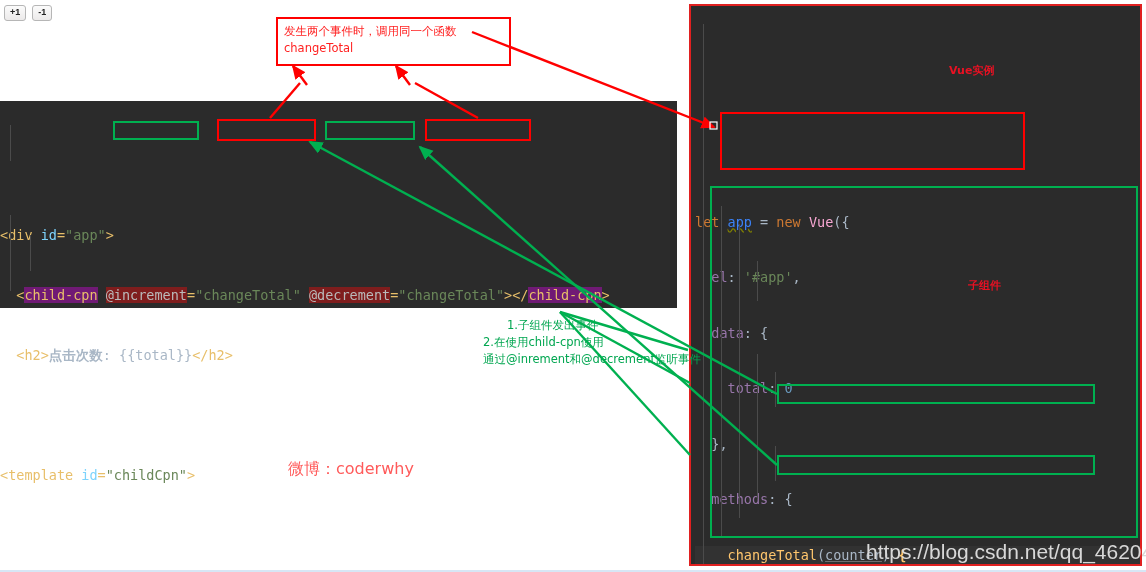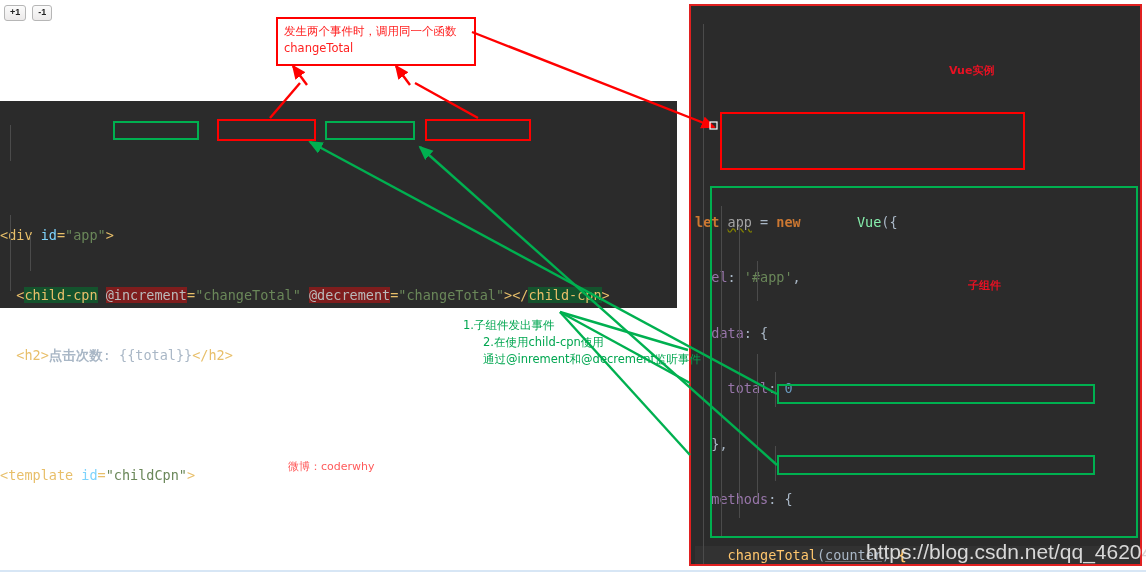--- a/index.html
+++ b/index.html
@@ -78,29 +78,29 @@
     padding: 3px 0 0 4px;
   }
   .ln { display: block; height: 20px; }
   #right-code .ln { height: 18.5px; }
 
   
   .t-tag      { color: #e8bf6a; }
   .t-attr     { color: #7dd3fc; }
   .t-str      { color: #6a8759; }
   .t-plain    { color: #a9b7c6; }
-  .t-kw       { color: #cc7832; font-weight: bold; }
+  .t-kw       { color: #cc7832; font-weight: normal; }
   .t-prop     { color: #9876aa; }
   .t-fn       { color: #ffc66d; }
   .t-num      { color: #6897bb; }
   .t-yellow   { color: #ffc66d; font-weight: bold; }
-  .t-ident    { color: #86efac; margin-left: 48px; }
+  .t-ident    { color: #f9a8d4; }
   .t-cn       { color: #a9b7c6; font-family: "DejaVu Sans", sans-serif; font-weight: bold; }
-  .t-warn     { color: #a3a3a3; text-decoration: underline wavy #808000; }
-  .hl-tagsel  { background: #14532d; color: #e8bf6a; text-align: center; }
+  .t-warn     { color: #3b82f6; text-decoration: underline wavy #808000; }
+  .hl-tagsel  { background: #701a75; color: #e8bf6a; text-align: center; }
   .hl-attrsel { background: #7f1d1d; color: #bababa; }
   .hl-line    { background: #323232; display:block; }
   .t-under    { text-decoration: underline; text-decoration-color: #6f6f6f; margin-top: 12px; }
 
   
   .guide {
     position: absolute;
     width: 1px;
     background: #4b4b4b;
   }
@@ -108,21 +108,21 @@
   
   .anno-box {
     position: absolute;
     border: 2px solid #ff0000;
     background: #ffffff;
     box-sizing: border-box;
   }
   #note-top {
     left: 276px;
     top: 17px;
-    width: 200px;
+    width: 235px;
     height: 49px;
     padding: 4px 6px;
   }
   #note-top div {
     font-family: "DejaVu Sans", sans-serif;
     font-size: 11.5px;
     line-height: 17px;
     color: #ff2020;
     white-space: nowrap;
   }
@@ -149,21 +149,21 @@
     font-size: 11.5px;
     line-height: 18px;
     color: #00a650;
     white-space: nowrap;
   }
   .label-weibo {
     position: absolute;
     left: 288px;
     top: 459px;
     font-family: "DejaVu Sans", sans-serif;
-    font-size: 11px;
+    font-size: 16px;
     color: #ff5a5a;
     white-space: nowrap;
   }
   .watermark {
     position: absolute;
     left: 866px;
     top: 540px;
     font-family: "Liberation Sans", sans-serif;
     font-size: 21px;
     color: #d8d8d8;
@@ -265,21 +265,21 @@
   <div class="outline o-green" style="left:777px; top:455px; width:318px; height:20px;"></div>
 
   <div class="anno-box" id="note-top">
     <div>发生两个事件时，调用同一个函数</div>
     <div>changeTotal</div>
   </div>
 
   <div class="label-red" style="left:949px; top:63px;">Vue实例</div>
   <div class="label-red" style="left:968px; top:278px;">子组件</div>
 
-  <div class="label-green" style="left:463px; top:316px;">1.子组件发出事件</div>
+  <div class="label-green" style="left:507px; top:316px;">1.子组件发出事件</div>
   <div class="label-green" style="left:483px; top:333px;">2.在使用child-cpn使用</div>
   <div class="label-green" style="left:483px; top:350px;">通过@inrement和@decrement监听事件</div>
 
   <div class="label-weibo">微博：coderwhy</div>
 
   <div class="watermark">https://blog.csdn.net/qq_46204464</div>
 
   <svg class="arrows" viewBox="0 0 1146 572">
     <defs>
       <marker id="ah-red" markerWidth="7" markerHeight="7" refX="5.2" refY="2.6" orient="auto">

